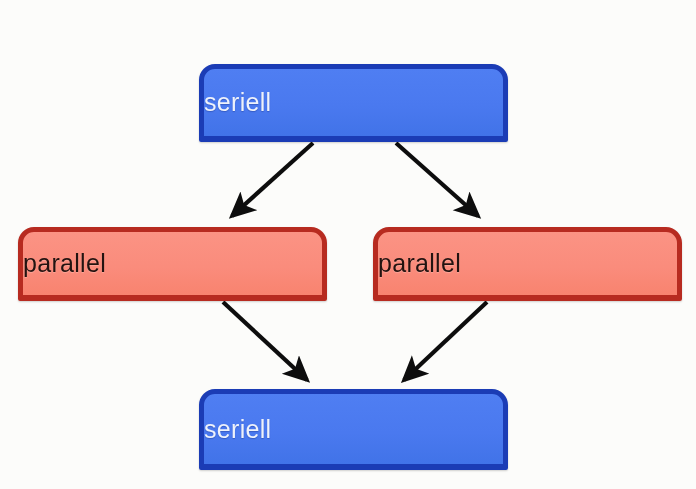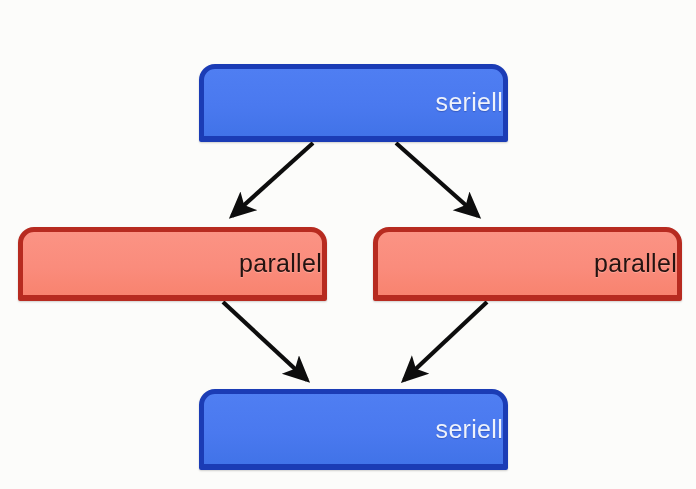--- a/index.html
+++ b/index.html
@@ -25,37 +25,36 @@
     top: 0;
     width: 696px;
     height: 489px;
     pointer-events: none;
   }
   .node {
     position: absolute;
     box-sizing: border-box;
     display: flex;
     align-items: center;
-    justify-content: flex-end;
+    justify-content: flex-start;
     border-style: solid;
     border-radius: 16px 16px 2px 2px;
     z-index: 2;
   }
   .node-serial {
     background: linear-gradient(180deg, #4f7ef2 0%, #4a79ef 55%, #4173e8 100%);
     border-color: #1b3cb5;
     border-width: 5px 5px 6px 5px;
     box-shadow: 0 1px 2px rgba(0,0,0,0.18);
   }
   .node-parallel {
     background: linear-gradient(180deg, #fb9384 0%, #fa8c7c 55%, #f8836f 100%);
     border-color: #b72b20;
     border-width: 5px 5px 6px 5px;
     box-shadow: 0 1px 2px rgba(0,0,0,0.18);
-    padding-left: 23px;
   }
   .node-label {
     font-size: 25px;
     font-weight: 400;
     letter-spacing: 0.3px;
     line-height: 1;
     user-select: none;
   }
   .label-on-blue {
     color: #eef2fb;

